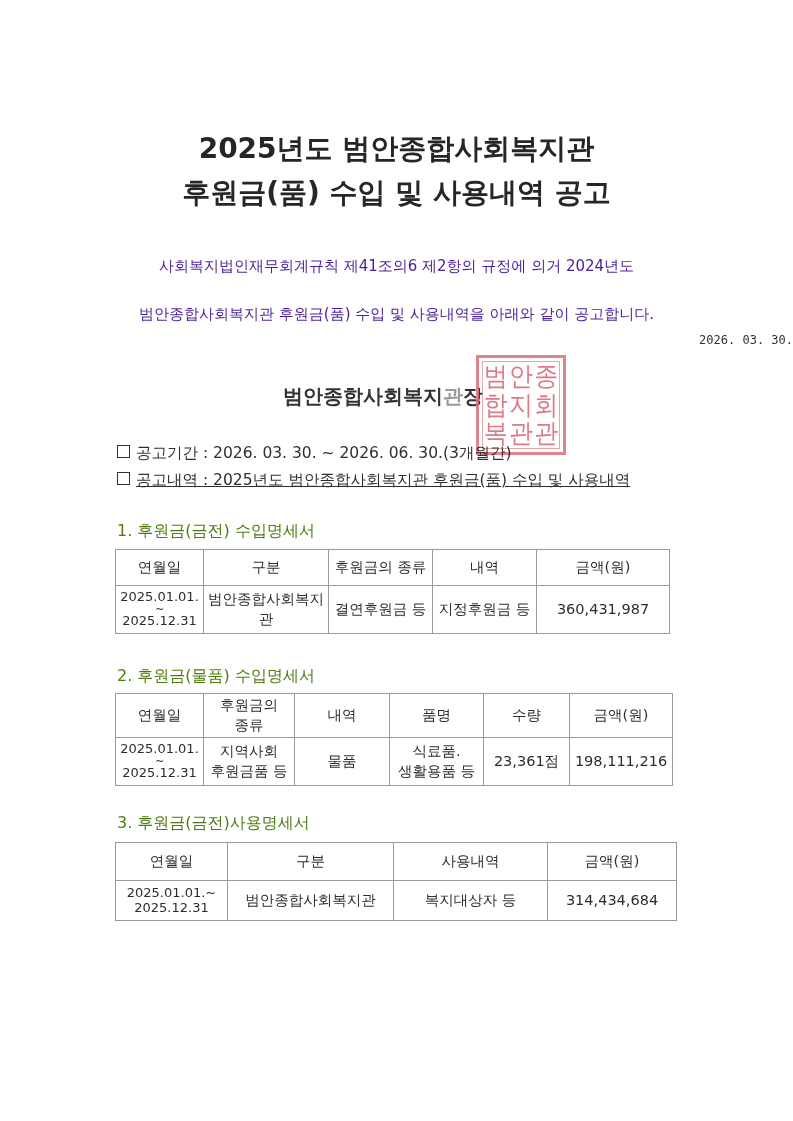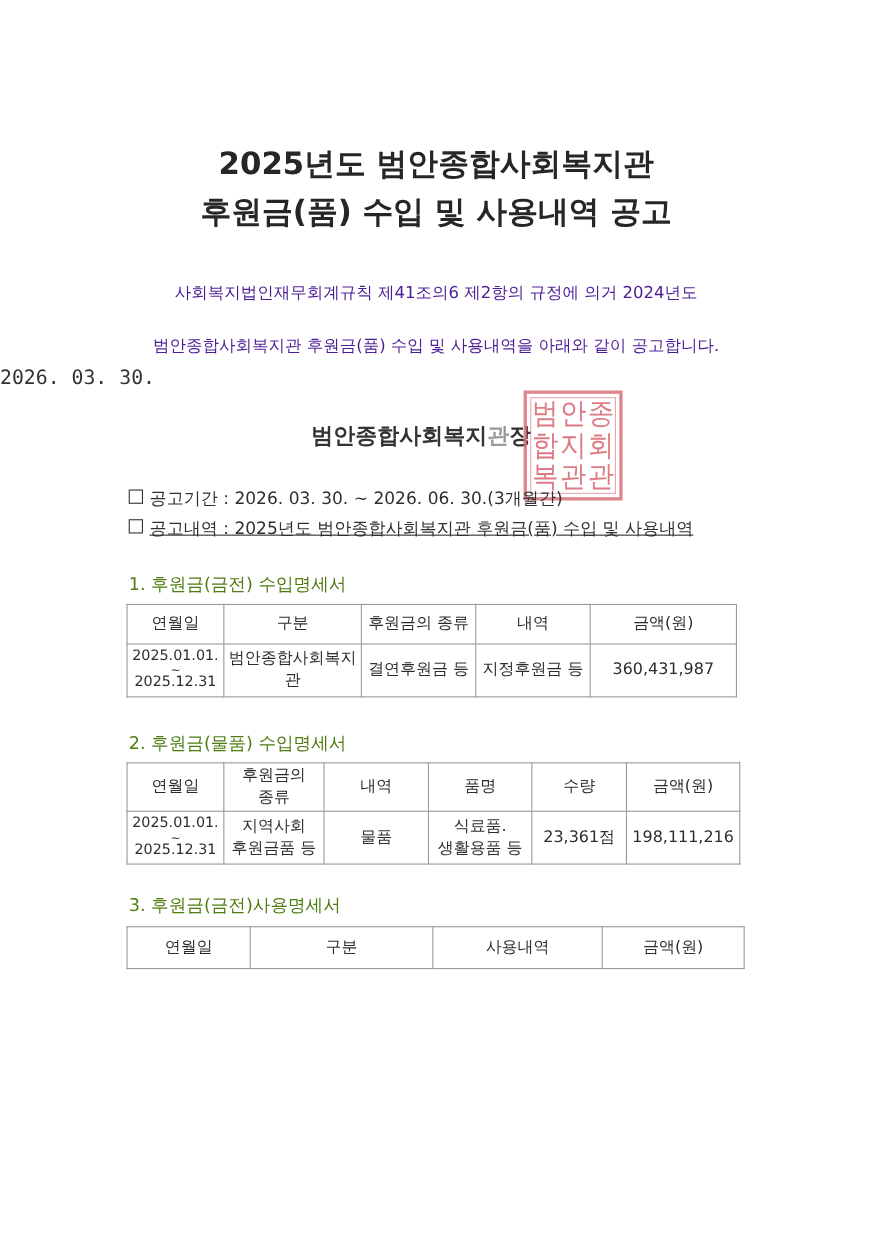--- a/index.html
+++ b/index.html
@@ -2,21 +2,21 @@
 <html><head>
 <meta charset="utf-8">
 <style>
   html, body { margin: 0; padding: 0; background: #ffffff; }
   body { width: 793px; height: 1121px; position: relative; overflow: hidden;
          font-family: "DejaVu Sans", sans-serif; color: #2a2a2a; }
   .abs { position: absolute; }
   .title { left: 0; width: 793px; text-align: center; font-size: 28px; font-weight: bold;
            color: #262626; letter-spacing: 0px; }
   .intro { left: 0; width: 793px; text-align: center; font-size: 15px; color: #4c1d95; }
-  .date { left: 0; width: 793px; text-align: left; font-size: 18px; color: #333;
+  .date { left: 0; width: 793px; text-align: right; font-size: 12px; color: #333;
           font-family: "DejaVu Sans Mono", monospace; }
   .org { font-size: 20px; font-weight: bold; color: #333; }
   .org .faded { color: #9a9a9a; }
   .stamp { left: 476px; top: 355px; width: 90px; height: 100px; border: 3px solid #d9707a;
            box-sizing: border-box; opacity: 0.85; }
   .stamp-inner { position: absolute; inset: 3px; border: 1px solid #e09aa2;
                  display: grid; grid-template-columns: 1fr 1fr 1fr; grid-template-rows: 1fr 1fr 1fr;
                  color: #d86570; font-size: 24px; line-height: 1; font-family: "DejaVu Serif", serif; }
   .stamp-inner span { display: flex; align-items: center; justify-content: center; transform: scaleY(1.1); }
   .notice { left: 117px; font-size: 15.5px; color: #2f2f2f; }
@@ -149,14 +149,23 @@
       <col style="width:154px">
       <col style="width:129px">
     </colgroup>
   <tbody>
       <tr style="height:38px;">
     <th>연월일</th>
     <th>구분</th>
     <th>사용내역</th>
     <th>금액(원)</th>
   </tr>
+  <tr style="height:40px;">
+    <td class="small">
+      <div>2025.01.01.~</div>
+      <div>2025.12.31</div>
+    </td>
+    <td>범안종합사회복지관</td>
+    <td>복지대상자 등</td>
+    <td>314,434,684</td>
+  </tr>
 </tbody>
   </table>
 
 </body></html>

